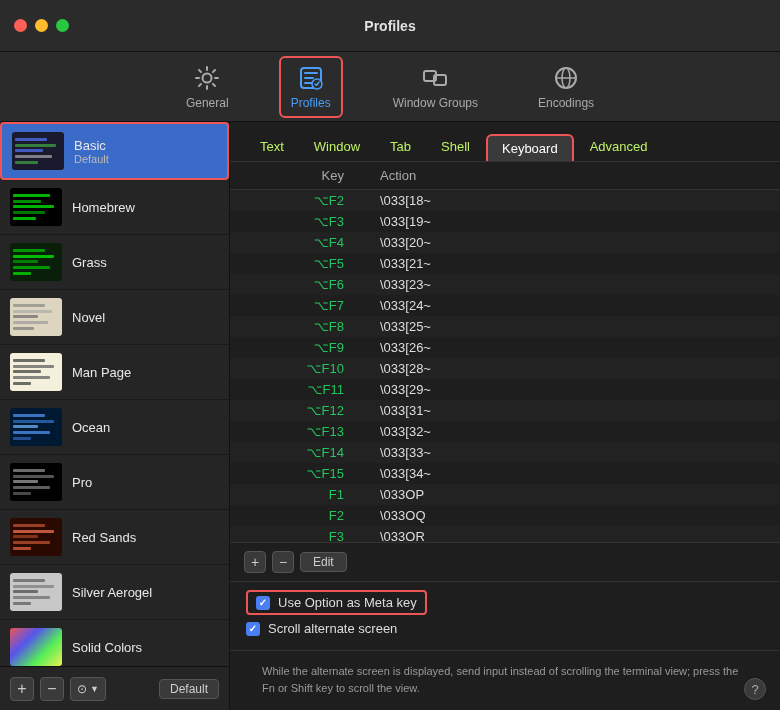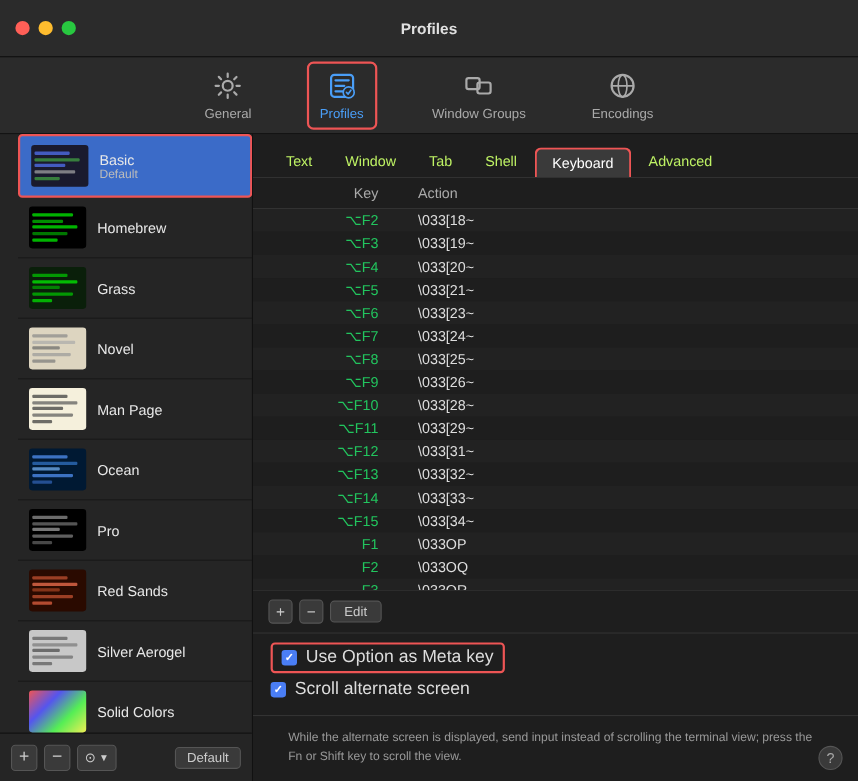--- a/index.html
+++ b/index.html
@@ -84,21 +84,20 @@
     .sidebar {
       width: 230px;
       background: #252525;
       border-right: 1px solid #111;
       display: flex;
       flex-direction: column;
     }
     .profile-list {
       flex: 1;
       overflow-y: auto;
-      margin-left: 16px;
     }
     .profile-item {
       display: flex;
       align-items: center;
       gap: 10px;
       padding: 8px 10px;
       cursor: pointer;
       border-bottom: 1px solid #1a1a1a;
     }
     .profile-item.active {
@@ -300,21 +299,21 @@
       display: flex; align-items: center; justify-content: center;
       flex-shrink: 0;
       cursor: pointer;
     }
     .custom-checkbox::after {
       content: '✓';
       color: white;
       font-size: 10px;
       font-weight: bold;
     }
-    .checkbox-label { font-size: 16px; color: #ddd; }
+    .checkbox-label { font-size: 13px; color: #ddd; }
 
     .note-text {
       font-size: 11px;
       color: #999;
       padding: 4px 16px 6px;
       line-height: 1.5;
     }
 
     .help-btn {
       position: absolute;

